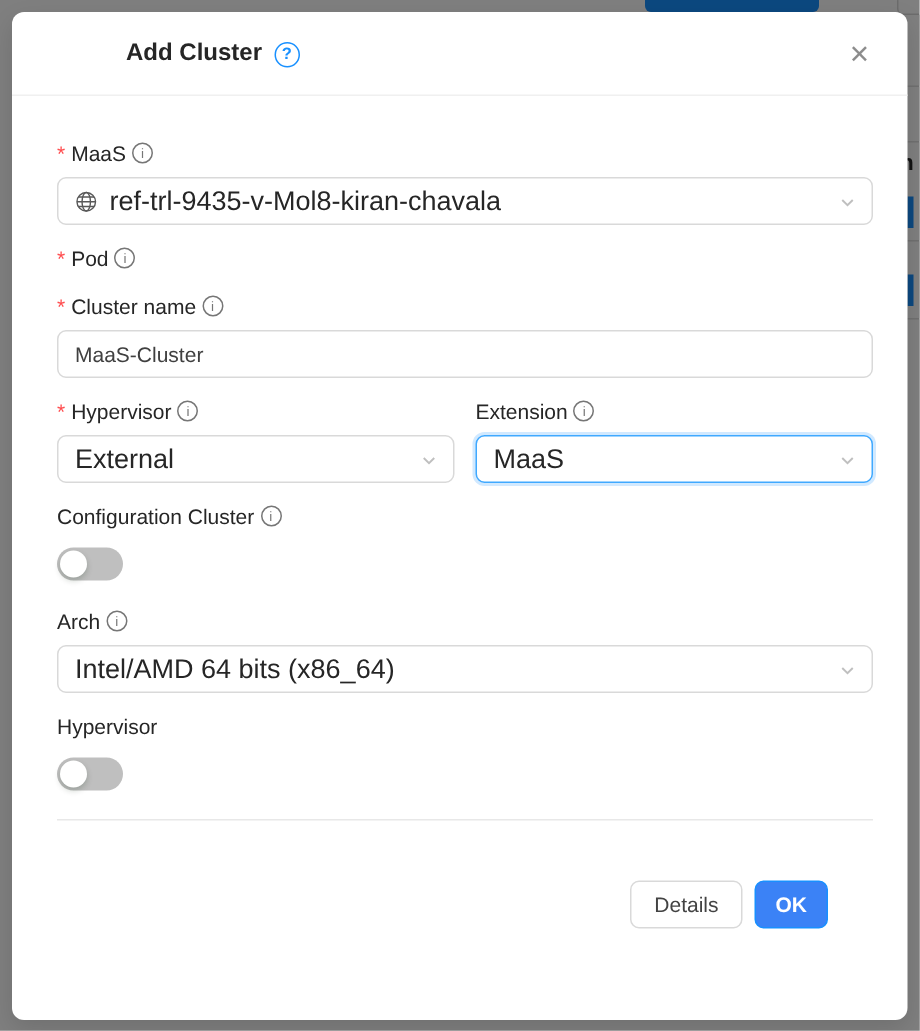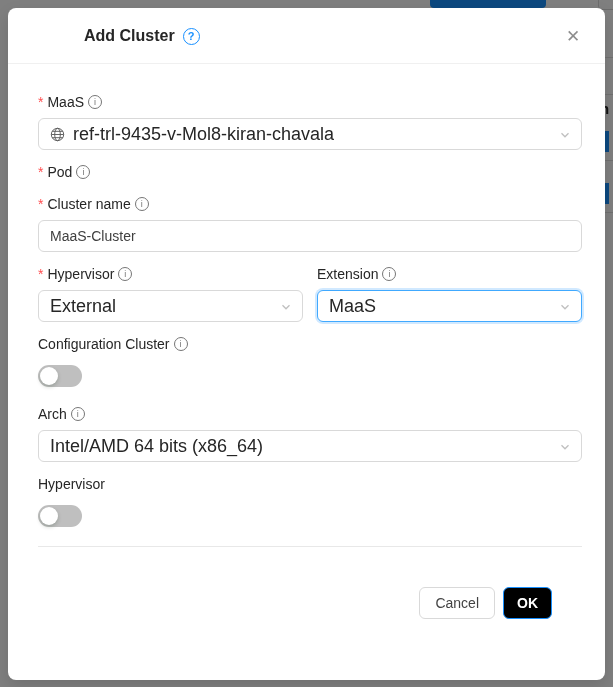--- a/index.html
+++ b/index.html
@@ -88,21 +88,21 @@
   .modal-footer {
     display:flex; justify-content:flex-end; gap:8px;
     padding:40px 30px 0 0;
   }
   .btn {
     height:32px; border-radius:6px; font-size:14px; cursor:pointer;
     font-family:"Liberation Sans", sans-serif;
     display:inline-flex; align-items:center; justify-content:center;
   }
   .btn-default { background:#fff; border:1px solid #d9d9d9; color:#434343; padding:0 15px; }
-  .btn-primary { background:#000000; border:1px solid #1890ff; color:#fff; font-weight:bold; padding:0 13px; }
+  .btn-primary { background:#3b82f6; border:1px solid #1890ff; color:#fff; font-weight:bold; padding:0 13px; }
 </style>
 </head>
 <body>
 
 <div class="stage">
 
   <div class="bg-layer">
     <div class="bg-add-btn">
       
       
@@ -237,19 +237,19 @@
         <div class="switch-row">
           <button class="switch">
             <span class="knob"></span>
           </button>
         </div>
       </div>
 
       <hr class="form-divider">
 
       <div class="modal-footer">
-        <button class="btn btn-default">Cancel</button>
+        <button class="btn btn-default">Details</button>
         <button class="btn btn-primary">OK</button>
       </div>
 
     </div>
   </div>
 </div>
 
 </body></html>

